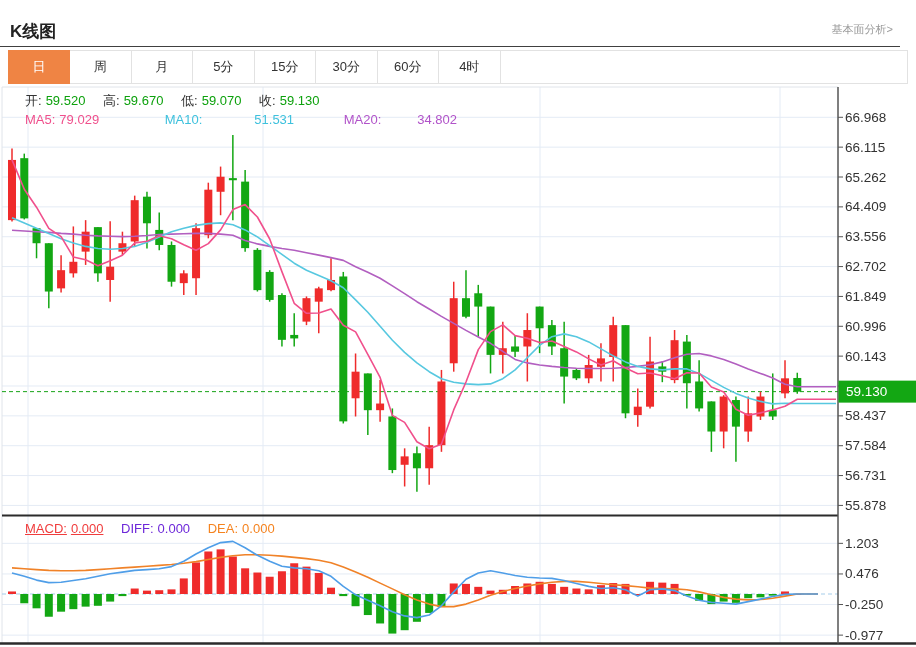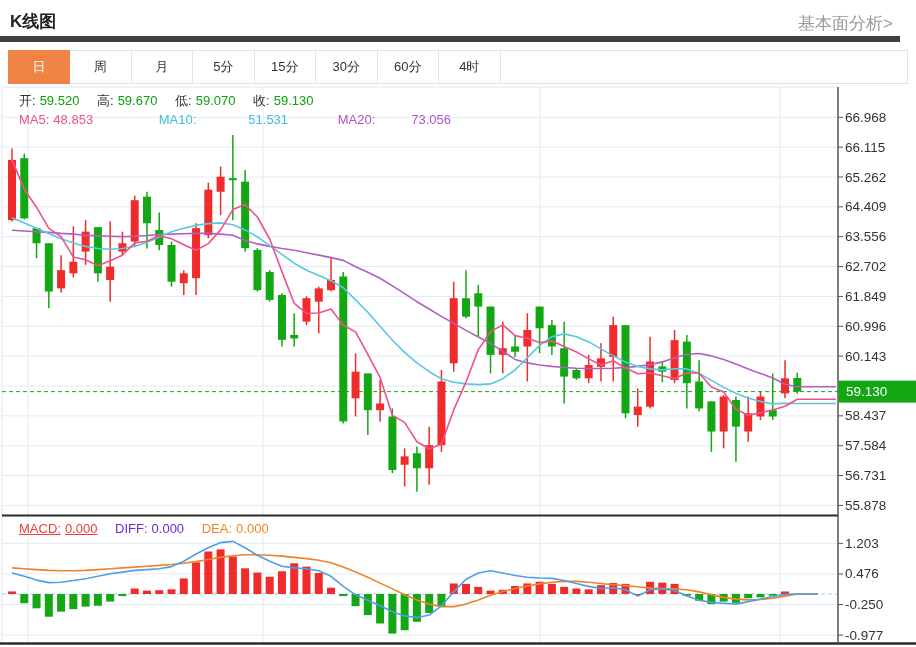--- a/index.html
+++ b/index.html
@@ -1,29 +1,29 @@
 <!DOCTYPE html>
 <html><head>
 <meta charset="utf-8">
 <style>
   html,body{margin:0;padding:0;background:#fff;}
   body{width:916px;height:647px;position:relative;overflow:hidden;
        font-family:"Liberation Sans",sans-serif;}
-  .header{position:absolute;left:0;top:3px;width:900px;height:33px;
-          border-bottom:6px solid #404040;background:#fff;z-index:5;}
+  .header{position:absolute;left:0;top:13px;width:900px;height:33px;
+          border-bottom:1px solid #404040;background:#fff;z-index:5;}
   .page-title{position:absolute;left:10px;top:7px;font-size:17px;font-weight:bold;color:#222;}
-  .fund-link{position:absolute;right:7px;top:9px;font-size:17px;color:#999;cursor:pointer;}
+  .fund-link{position:absolute;right:7px;top:9px;font-size:11px;color:#999;cursor:pointer;}
   .tabbar{position:absolute;left:8px;top:50px;width:900px;height:34px;
           border:1px solid #e2e2e2;box-sizing:border-box;display:flex;background:#fff;z-index:5;}
   .tab{width:61.5px;height:32px;line-height:32px;text-align:center;font-size:13px;color:#333;
        border-right:1px solid #e2e2e2;box-sizing:border-box;cursor:pointer;background:#fff;}
   .tab.selected{background:#ef8444;color:#fff;width:62px;height:34px;line-height:34px;
                 margin:-1px 0 0 -1px;border-right:none;}
   #chart{position:absolute;left:0;top:0;z-index:1;}
-  .info-row{position:absolute;left:19px;font-size:13px;z-index:4;white-space:nowrap;}
+  .info-row{position:absolute;left:25px;font-size:13px;z-index:4;white-space:nowrap;}
   .info-row span{margin-right:4px;}
   .info-row .gap{margin-right:14px;}
   .lab{color:#333;}
   .val-green{color:#0da10d;}
   .ma5{color:#f0508c;text-align:center;}
   .ma10{color:#3ec1dd;padding-left:48px;}
   .ma20{color:#b153c9;margin-left:32px;}
   .macd-red{color:#f03c3c;text-decoration:underline;}
   .diff-blue{color:#6d28d9;}
   .dea-orange{color:#f5831f;}
@@ -332,22 +332,22 @@
   </svg>
 
 <div class="info-row" style="top:92px;">
   <span class="lab">开:</span><span class="val-green gap">59.520</span>
   <span class="lab">高:</span><span class="val-green gap">59.670</span>
   <span class="lab">低:</span><span class="val-green gap">59.070</span>
   <span class="lab">收:</span><span class="val-green">59.130</span>
 </div>
 
 <div class="info-row" style="top:112px;">
-  <span class="ma5">MA5:</span><span class="ma5 gap">48.853</span>
+  <span class="ma5">MA5:</span><span class="ma5 gap">79.029</span>
   <span class="ma10">MA10:</span><span class="ma10 gap">51.531</span>
-  <span class="ma20">MA20:</span><span class="ma20">73.056</span>
+  <span class="ma20">MA20:</span><span class="ma20">34.802</span>
 </div>
 
 <div class="info-row" style="top:521px;">
   <span class="macd-red">MACD:</span><span class="macd-red gap">0.000</span>
   <span class="diff-blue">DIFF:</span><span class="diff-blue gap">0.000</span>
   <span class="dea-orange">DEA:</span><span class="dea-orange">0.000</span>
 </div>
 
 </body></html>

